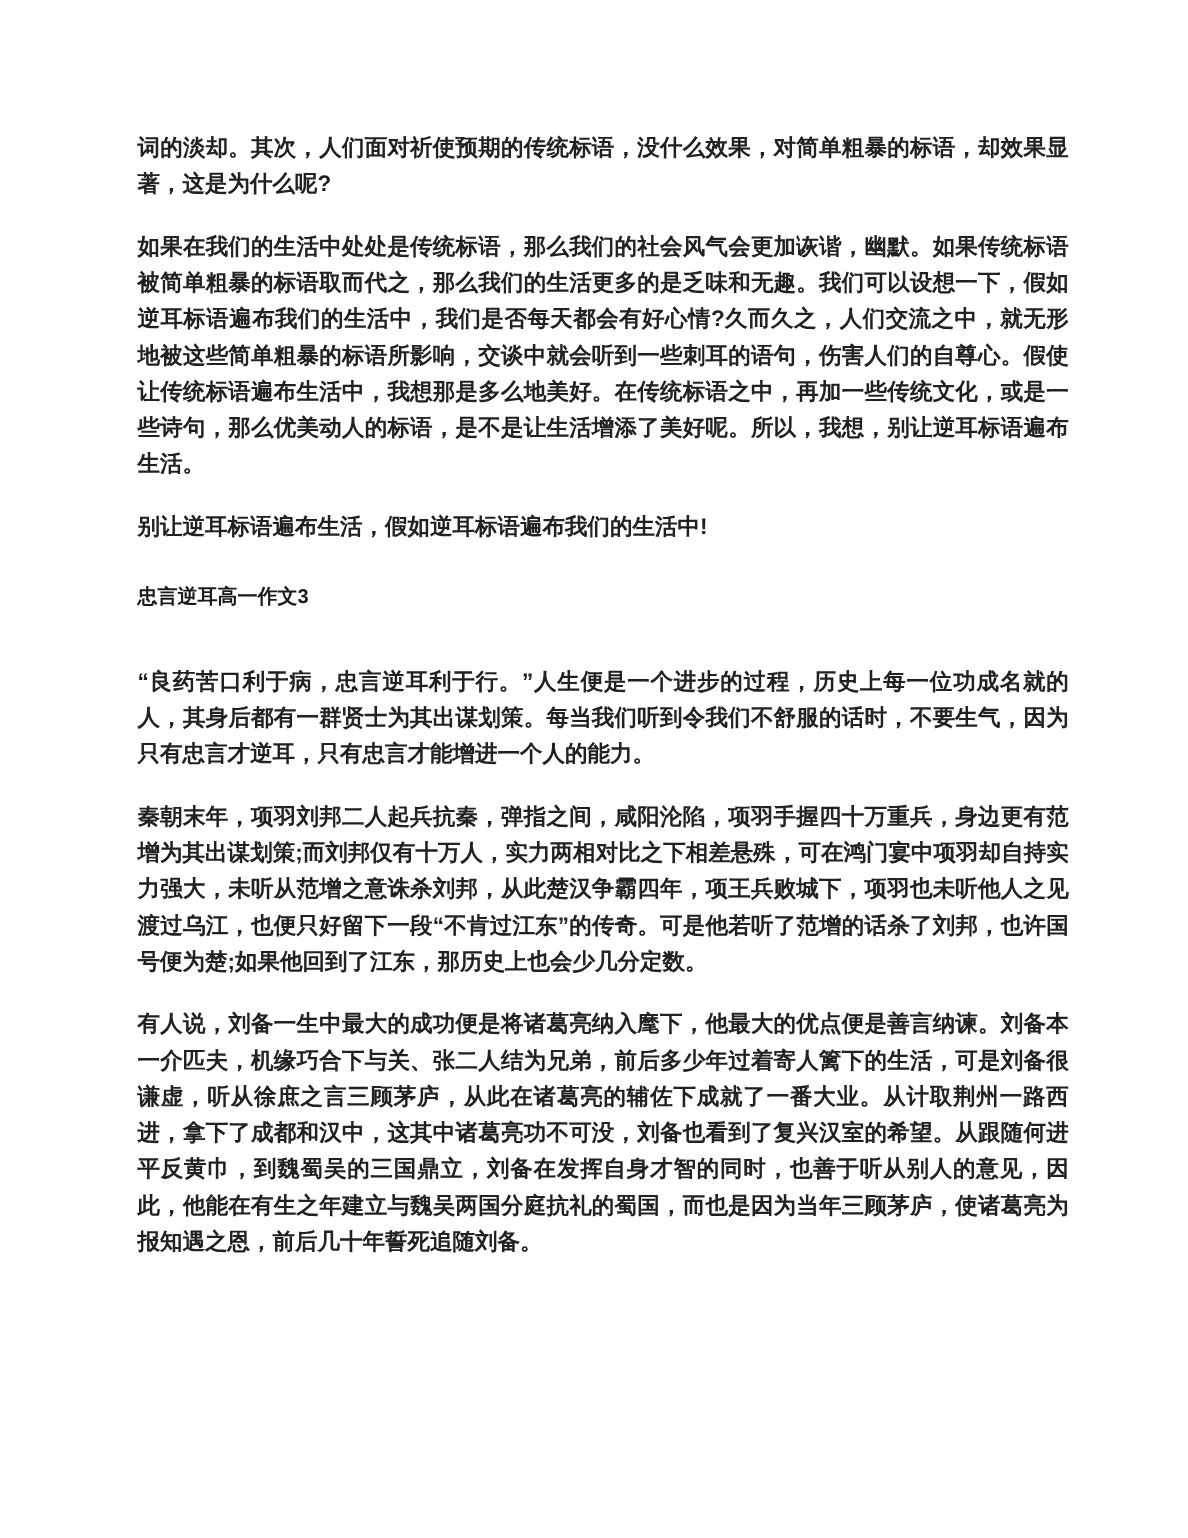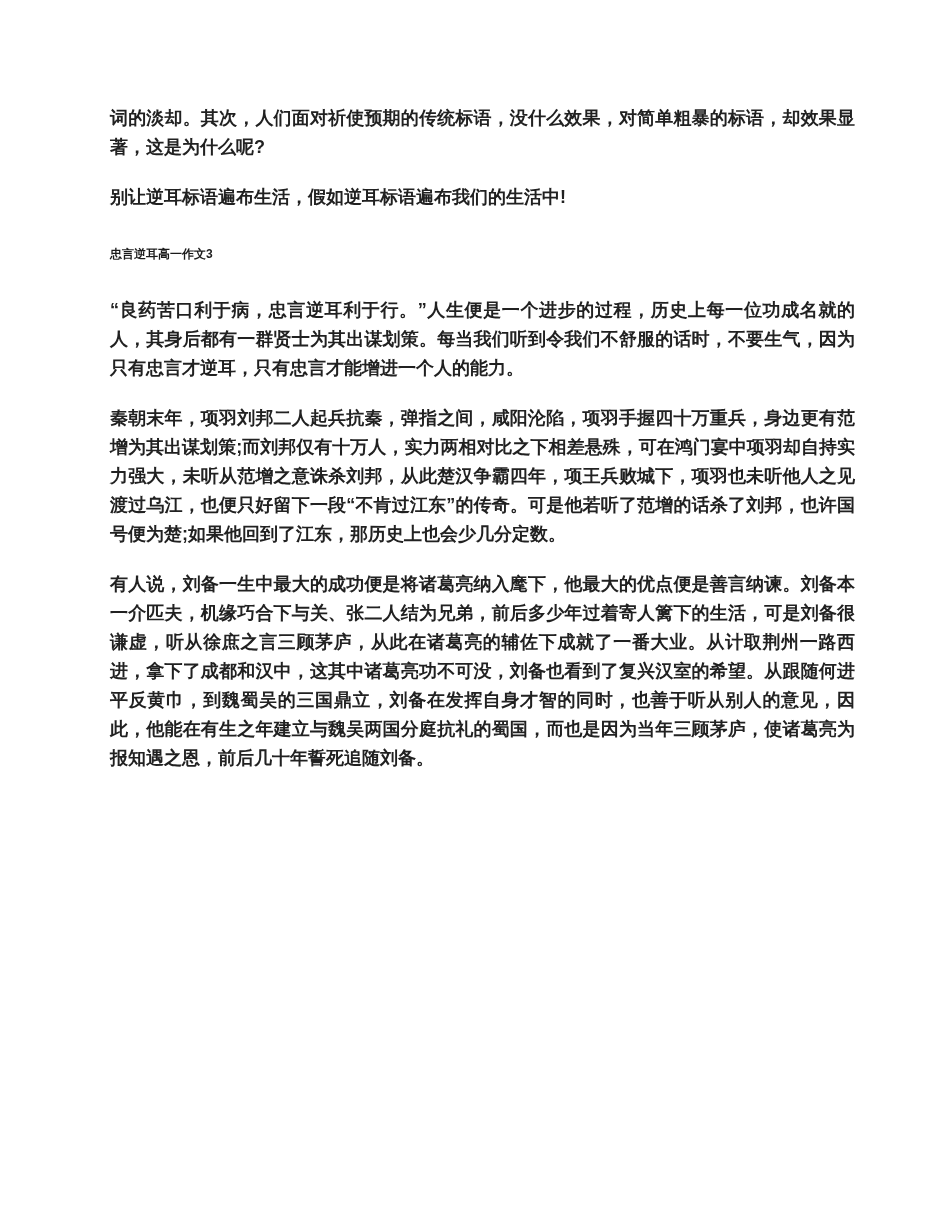--- a/index.html
+++ b/index.html
@@ -24,34 +24,35 @@
   }
   .para {
     font-size: 18px;
     line-height: 29px;
     text-align: justify;
     margin: 0 0 21px 0;
     word-break: break-all;
     font-weight: bold;
   }
   .heading {
-    font-size: 12px;
+    font-size: 16px;
     line-height: 30px;
     font-weight: bold;
-    margin: 27px 0 27px 0;
+    margin: 27px 0 38px 0;
     color: #1a1a1a;
   }
 </style>
 </head>
 <body>
 
 <main class="page">
   <article>
 
     <p class="para">词的淡却。其次，人们面对祈使预期的传统标语，没什么效果，对简单粗暴的标语，却效果显著，这是为什么呢?</p>
+    <p class="para">如果在我们的生活中处处是传统标语，那么我们的社会风气会更加诙谐，幽默。如果传统标语被简单粗暴的标语取而代之，那么我们的生活更多的是乏味和无趣。我们可以设想一下，假如逆耳标语遍布我们的生活中，我们是否每天都会有好心情?久而久之，人们交流之中，就无形地被这些简单粗暴的标语所影响，交谈中就会听到一些刺耳的语句，伤害人们的自尊心。假使让传统标语遍布生活中，我想那是多么地美好。在传统标语之中，再加一些传统文化，或是一些诗句，那么优美动人的标语，是不是让生活增添了美好呢。所以，我想，别让逆耳标语遍布生活。</p>
     <p class="para">别让逆耳标语遍布生活，假如逆耳标语遍布我们的生活中!</p>
 
     <h2 class="heading">忠言逆耳高一作文3</h2>
 
     <p class="para">“良药苦口利于病，忠言逆耳利于行。”人生便是一个进步的过程，历史上每一位功成名就的人，其身后都有一群贤士为其出谋划策。每当我们听到令我们不舒服的话时，不要生气，因为只有忠言才逆耳，只有忠言才能增进一个人的能力。</p>
     <p class="para">秦朝末年，项羽刘邦二人起兵抗秦，弹指之间，咸阳沦陷，项羽手握四十万重兵，身边更有范增为其出谋划策;而刘邦仅有十万人，实力两相对比之下相差悬殊，可在鸿门宴中项羽却自持实力强大，未听从范增之意诛杀刘邦，从此楚汉争霸四年，项王兵败城下，项羽也未听他人之见渡过乌江，也便只好留下一段“不肯过江东”的传奇。可是他若听了范增的话杀了刘邦，也许国号便为楚;如果他回到了江东，那历史上也会少几分定数。</p>
     <p class="para">有人说，刘备一生中最大的成功便是将诸葛亮纳入麾下，他最大的优点便是善言纳谏。刘备本一介匹夫，机缘巧合下与关、张二人结为兄弟，前后多少年过着寄人篱下的生活，可是刘备很谦虚，听从徐庶之言三顾茅庐，从此在诸葛亮的辅佐下成就了一番大业。从计取荆州一路西进，拿下了成都和汉中，这其中诸葛亮功不可没，刘备也看到了复兴汉室的希望。从跟随何进平反黄巾，到魏蜀吴的三国鼎立，刘备在发挥自身才智的同时，也善于听从别人的意见，因此，他能在有生之年建立与魏吴两国分庭抗礼的蜀国，而也是因为当年三顾茅庐，使诸葛亮为报知遇之恩，前后几十年誓死追随刘备。</p>
 
   </article>
 </main>

